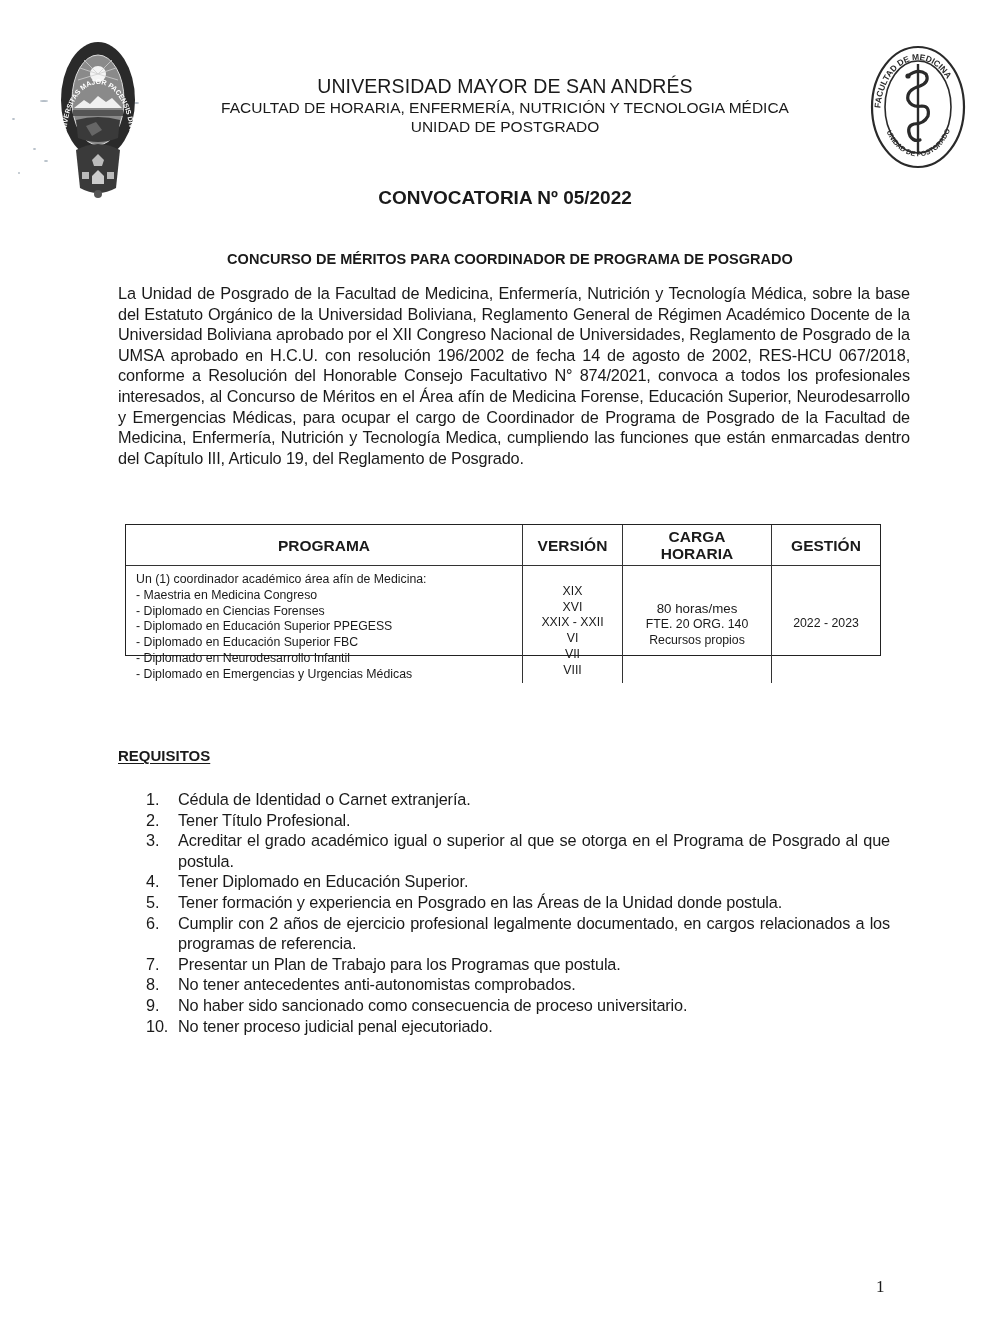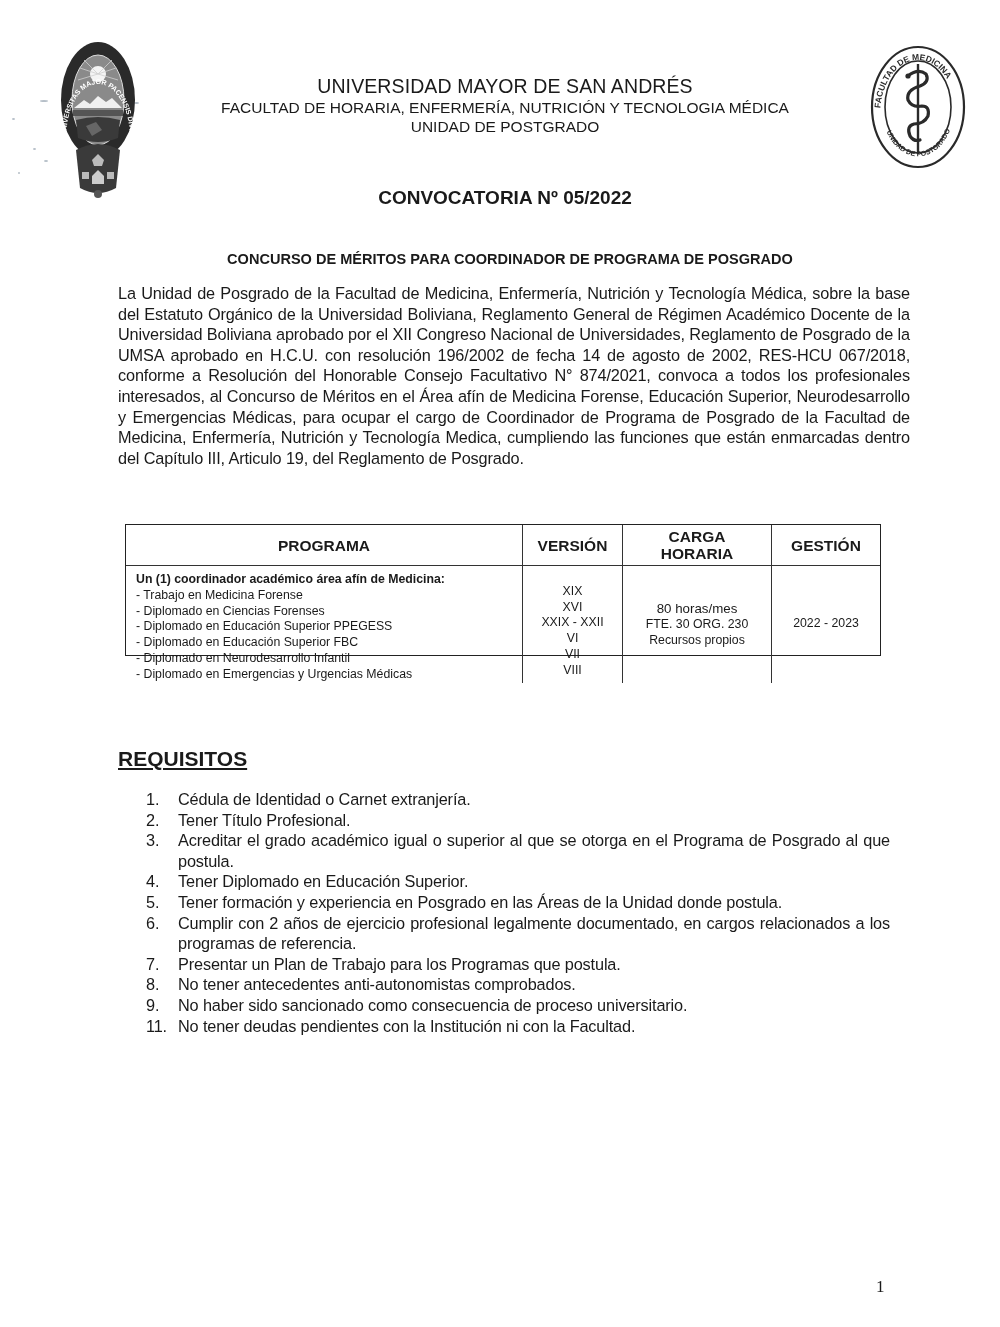--- a/index.html
+++ b/index.html
@@ -22,26 +22,26 @@
   
   .tbl { top: 524px; left: 125px; width: 756px; height: 132px; border: 1.5px solid #222; box-sizing: border-box; }
   .tbl table { border-collapse: collapse; width: 100%; height: 100%; }
   .tbl th { font-size: 15.5px; font-weight: bold; text-align: center; border-right: 1.3px solid #333; border-bottom: 1.3px solid #333; height: 40px; padding: 0; line-height: 17px; }
   .tbl td { border-right: 1.3px solid #333; vertical-align: middle; font-size: 12.3px; line-height: 15.8px; padding: 0; }
   .tbl th:last-child, .tbl td:last-child { border-right: none; }
   .col-prog { width: 396px; }
   .col-ver { width: 99px; }
   .col-carga { width: 148px; }
   .prog-cell { padding: 6px 0 0 10px !important; vertical-align: top !important; }
-  .prog-head { font-weight: bold; }
+  .prog-head { font-weight: normal; }
   .center-cell { text-align: center; }
   .ver-list { padding-top: 14px; }
 
   
-  .req-title { top: 747px; left: 118px; font-size: 21px; font-weight: bold; text-decoration: underline; text-underline-offset: 2px; text-align: right; }
+  .req-title { top: 747px; left: 118px; font-size: 15px; font-weight: bold; text-decoration: underline; text-underline-offset: 2px; text-align: right; }
   .req-list { top: 789px; left: 146px; width: 744px; font-size: 16.3px; line-height: 20.6px; margin: 0; padding: 0; list-style: none; font-family: "Liberation Sans Narrow", "Liberation Sans", sans-serif; letter-spacing: -0.15px; }
   .req-item { display: flex; }
   .req-num { width: 32px; flex: 0 0 32px; }
   .req-text { flex: 1; text-align: justify; text-align-last: left; }
 
   .page-num { top: 1277px; left: 876px; font-family: "Liberation Serif", serif; font-size: 17px; }
 
   .speck { position: absolute; background: #7a8a9a; border-radius: 50%; opacity: 0.55; }
 </style>
 </head>
@@ -127,40 +127,40 @@
           <div>CARGA</div>
           <div>HORARIA</div>
         </th>
         <th>GESTIÓN</th>
       </tr>
     </thead>
     <tbody>
       <tr>
         <td class="prog-cell">
           <div class="prog-head">Un (1) coordinador académico área afín de Medicina:</div>
-          <div>- Trabajo en Medicina Forense</div>
+          <div>- Maestria en Medicina Congreso</div>
           <div>- Diplomado en Ciencias Forenses</div>
           <div>- Diplomado en Educación Superior PPEGESS</div>
           <div>- Diplomado en Educación Superior FBC</div>
           <div>- Diplomado en Neurodesarrollo Infantil</div>
           <div>- Diplomado en Emergencias y Urgencias Médicas</div>
         </td>
         <td class="center-cell">
           <div class="ver-list">
             <div>XIX</div>
             <div>XVI</div>
             <div>XXIX - XXII</div>
             <div>VI</div>
             <div>VII</div>
             <div>VIII</div>
           </div>
         </td>
         <td class="center-cell">
           <div style="font-size:13.3px;line-height:17px;">80 horas/mes</div>
-          <div>FTE. 30 ORG. 230</div>
+          <div>FTE. 20 ORG. 140</div>
           <div>Recursos propios</div>
         </td>
         <td class="center-cell">2022 - 2023</td>
       </tr>
     </tbody>
   </table>
 </div>
 
 <div class="abs req-title">REQUISITOS</div>
 
@@ -195,18 +195,18 @@
     </li>
   <li class="req-item">
       <span class="req-num">8.</span>
       <span class="req-text">No tener antecedentes anti-autonomistas comprobados.</span>
     </li>
   <li class="req-item">
       <span class="req-num">9.</span>
       <span class="req-text">No haber sido sancionado como consecuencia de proceso universitario.</span>
     </li>
   <li class="req-item">
-      <span class="req-num">11.</span>
-      <span class="req-text">No tener deudas pendientes con la Institución ni con la Facultad.</span>
+      <span class="req-num">10.</span>
+      <span class="req-text">No tener proceso judicial penal ejecutoriado.</span>
     </li>
 </ul>
 
 <div class="abs page-num">1</div>
 
 </body></html>

